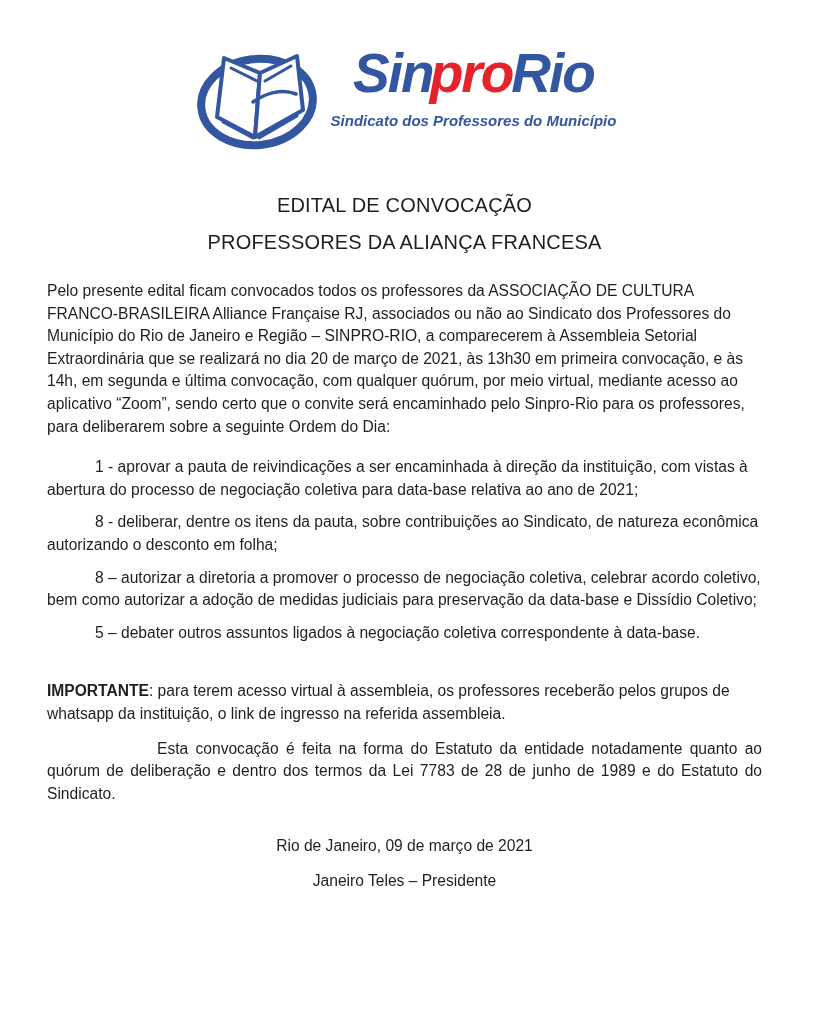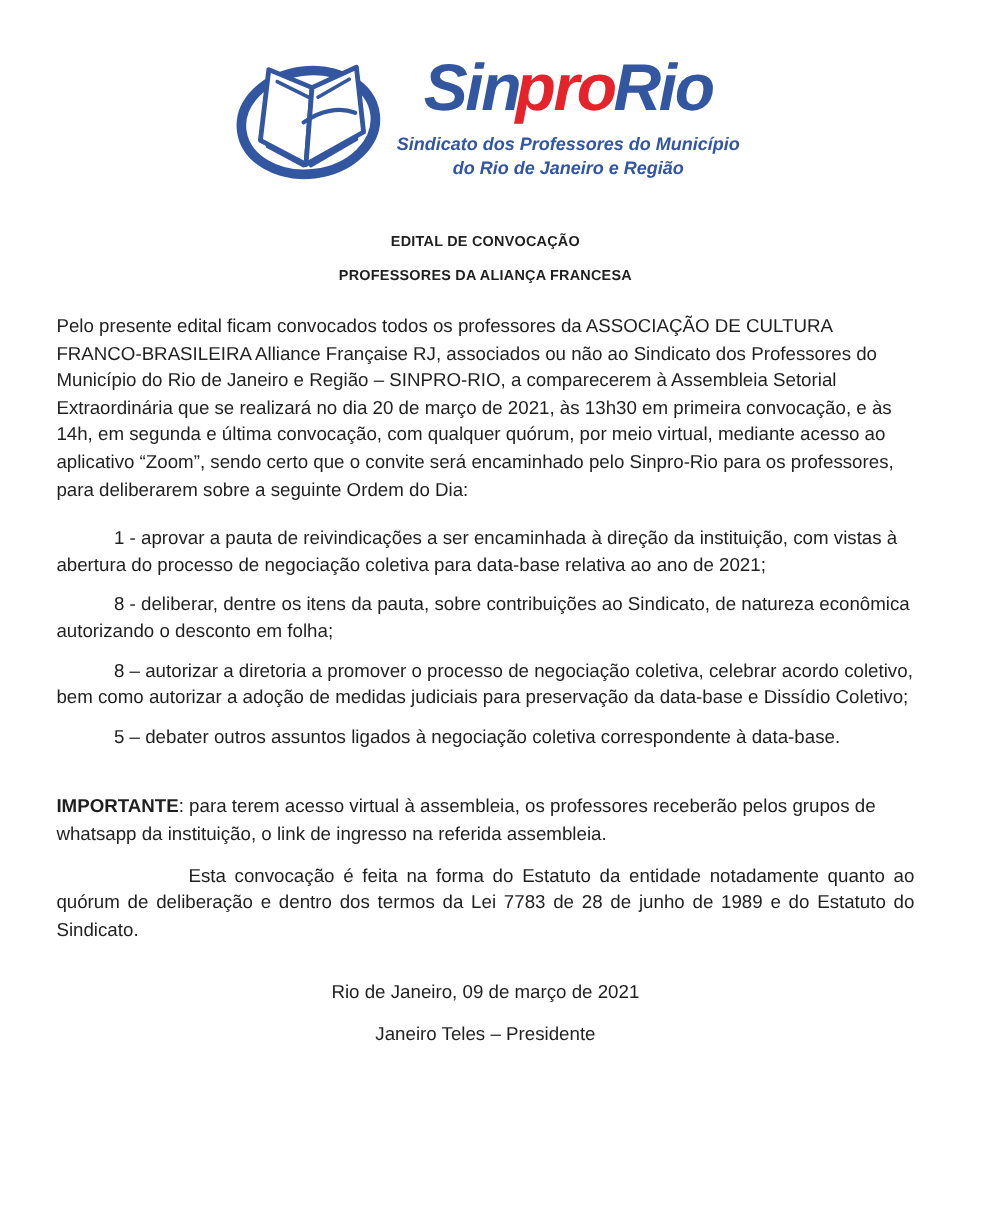--- a/index.html
+++ b/index.html
@@ -51,23 +51,22 @@
     font-weight: bold;
     font-style: italic;
     color: var(--logo-blue);
     text-align: center;
     line-height: 1.35;
   }
 
   
   .doc-title, .doc-subtitle {
     text-align: center;
-    font-size: 12px;
+    font-size: 20px;
     letter-spacing: 0.2px;
-    font-weight: bold;
   }
   .doc-title { margin-bottom: 14px; }
   .doc-subtitle { margin-bottom: 26px; }
 
   .body-text {
     font-size: 15.6px;
     line-height: 22.6px;
   }
   p.intro { margin-bottom: 18px; }
   p.order-item {
@@ -115,21 +114,20 @@
           <path d="M104 76 L66 98" fill="none" stroke-width="3"></path>
         </g>
       </svg>
     </span>
     <div class="logo-text-col">
       <div class="wordmark">
         <span class="blue">Sin</span><span class="red">pro</span><span class="blue">Rio</span>
       </div>
       <div class="tagline">
         <div>Sindicato dos Professores do Município</div>
-        <div>do Rio de Janeiro e Região</div>
       </div>
     </div>
   </div>
 
   <div class="doc-title">EDITAL DE CONVOCAÇÃO</div>
   <div class="doc-subtitle">PROFESSORES DA ALIANÇA FRANCESA</div>
 
   <div class="body-text">
     <p class="intro">Pelo presente edital ficam convocados todos os professores da ASSOCIAÇÃO DE CULTURA FRANCO-BRASILEIRA Alliance Française RJ, associados ou não ao Sindicato dos Professores do Município do Rio de Janeiro e Região – SINPRO-RIO, a comparecerem à Assembleia Setorial Extraordinária que se realizará no dia 20 de março de 2021, às 13h30 em primeira convocação, e às 14h, em segunda e última convocação, com qualquer quórum, por meio virtual, mediante acesso ao aplicativo “Zoom”, sendo certo que o convite será encaminhado pelo Sinpro-Rio para os professores, para deliberarem sobre a seguinte Ordem do Dia:</p>
 

